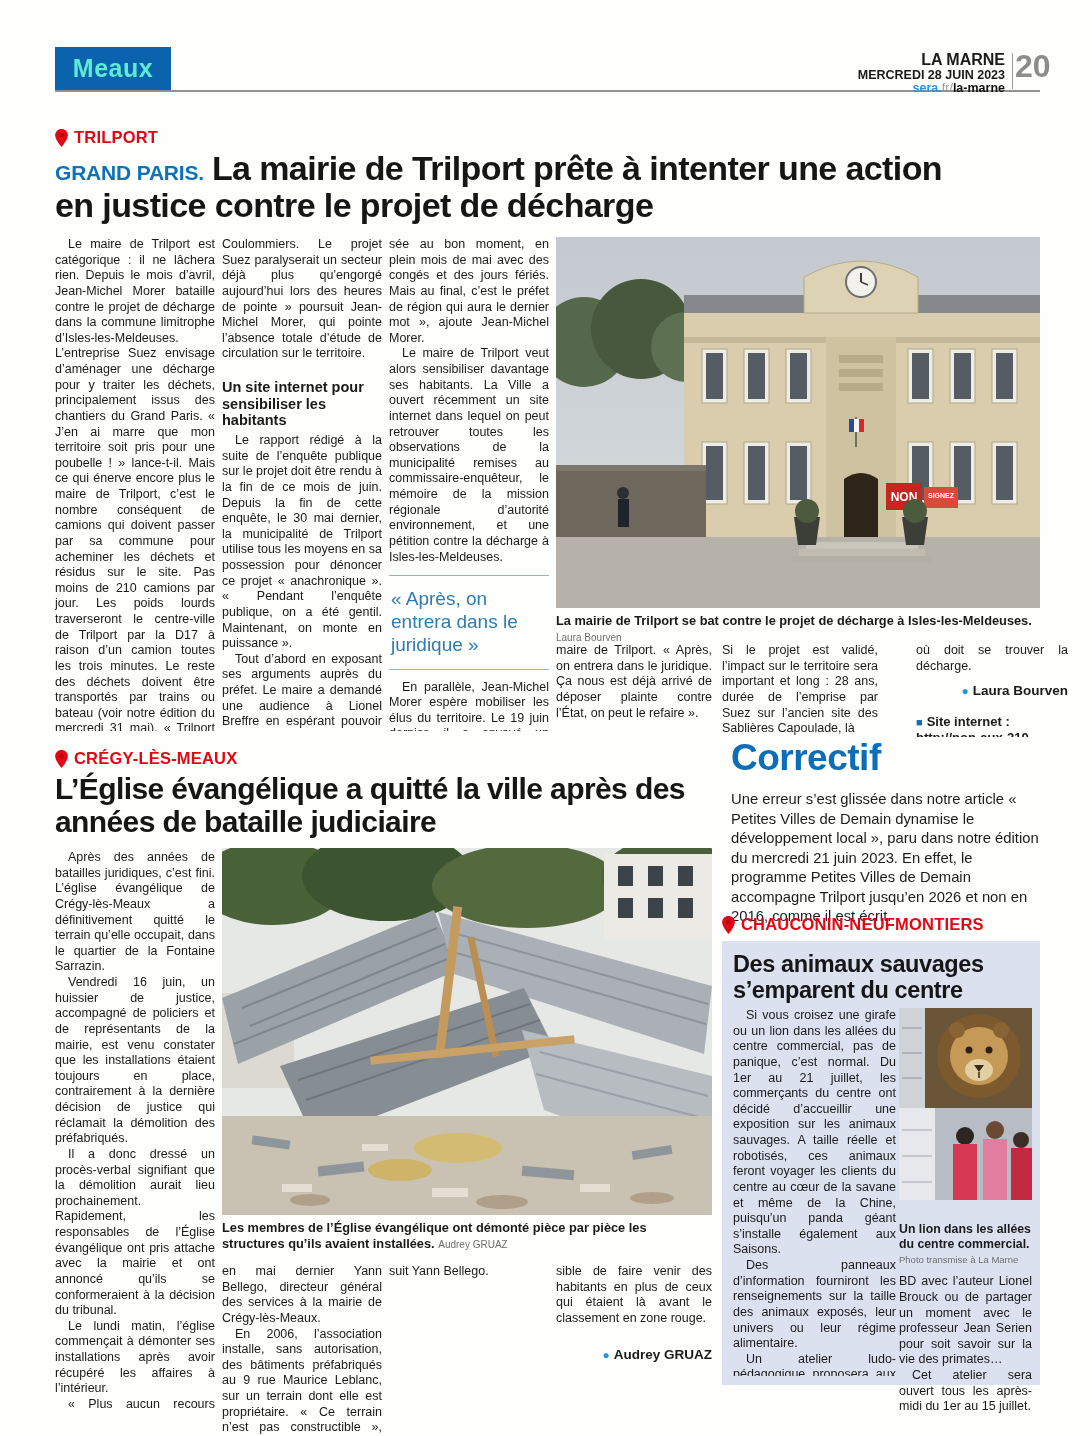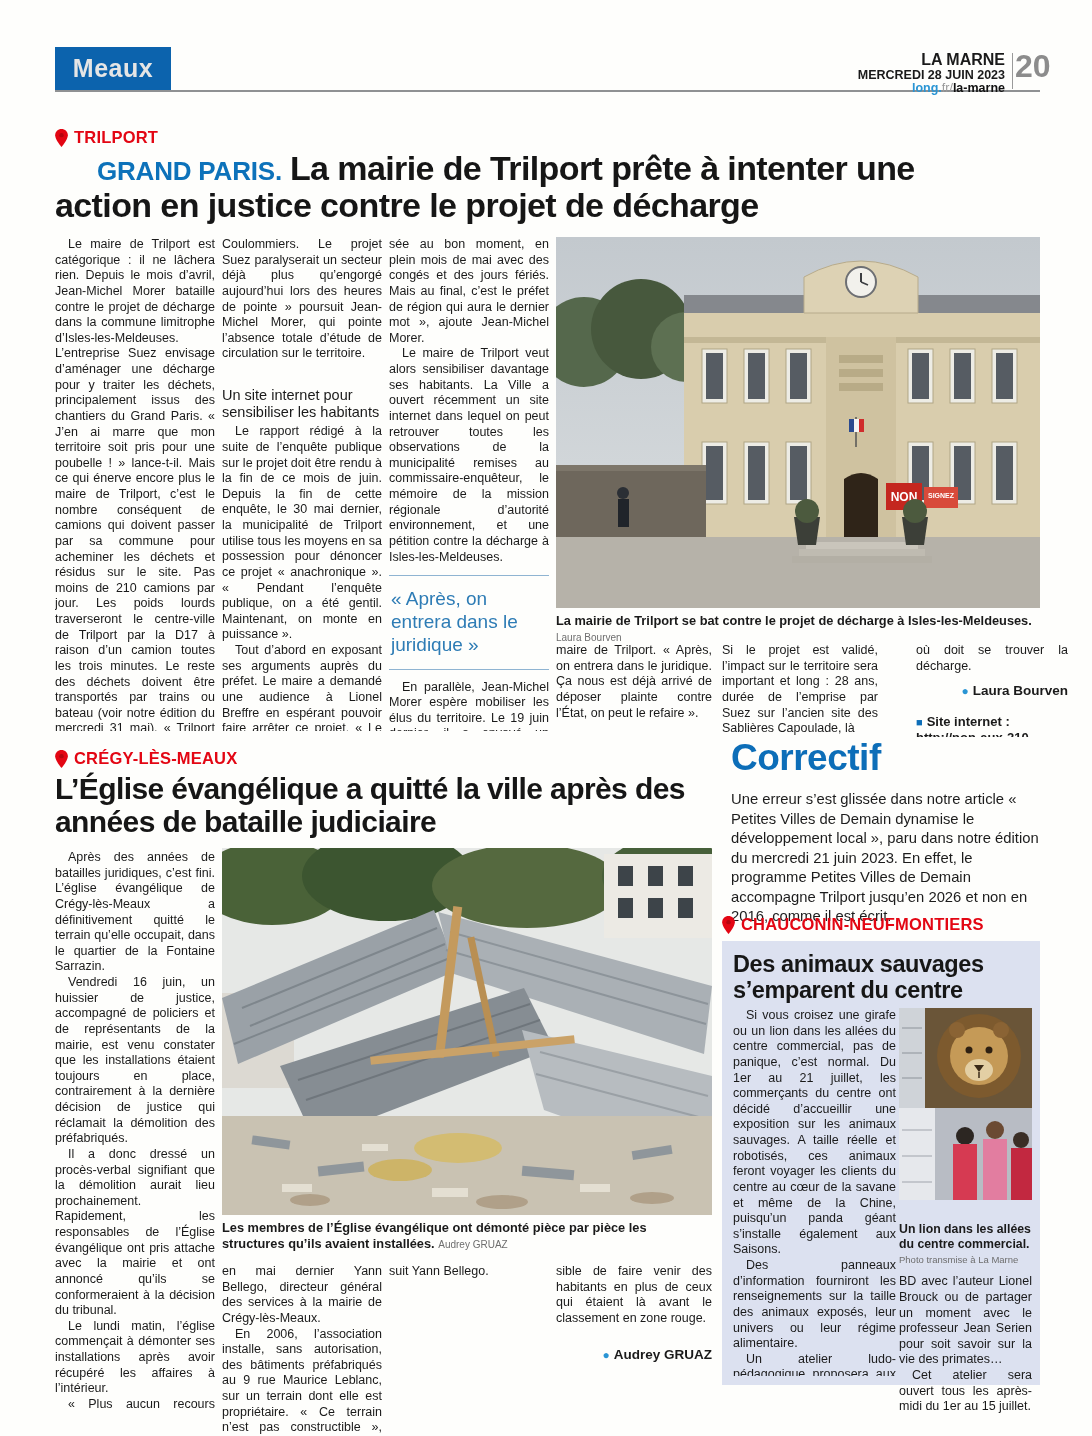--- a/index.html
+++ b/index.html
@@ -4,59 +4,59 @@
 <style>
   * { margin:0; padding:0; box-sizing:border-box; }
   html,body { background:#ffffff; }
   body { font-family:"Liberation Sans", sans-serif; color:#1a1a1a; }
   #page { position:relative; width:1092px; height:1436px; background:#fefefc; overflow:hidden; margin:0 auto; }
   .abs { position:absolute; }
 
   
   .m-box { left:55px; top:47px; width:116px; height:43px; background:#0c63ad;
            display:flex; align-items:center; justify-content:center; }
-  .m-box span { color:#e5e5e5; font-size:25px; font-weight:bold; letter-spacing:.5px; }
+  .m-box span { color:#5eead4; font-size:25px; font-weight:bold; letter-spacing:.5px; }
   .header-rule { left:55px; top:90px; width:985px; height:2px; background:#8f9193; }
   .hdr-right { left:815px; top:51px; width:190px; text-align:right; line-height:1.1; }
   .hdr-paper { font-size:16px; font-weight:bold; }
   .hdr-date  { font-size:12.5px; font-weight:bold; }
   .hdr-site  { font-size:12.5px; }
   .hdr-site .actu { color:#2a95d4; font-weight:bold; }
   .hdr-site .fr   { color:#9b9b9b; }
   .hdr-site .rest { color:#111; font-weight:bold; }
   .hdr-divider { left:1012px; top:53px; width:1px; height:36px; background:#9a9a9a; }
   .hdr-page { left:1015px; top:48px; font-size:32px; font-weight:bold; color:#8c8c8c; }
 
   
   .loc-row { display:flex; align-items:center; gap:6px; }
   .loc-label { color:#e30613; font-weight:bold; font-size:16.5px; letter-spacing:.2px;text-align:center; }
   .pin { width:13px; height:18px; flex:0 0 auto; }
   .headline { font-weight:bold; color:#161616; letter-spacing:-.6px; }
   .kicker { color:#0d72ba; font-weight:bold; letter-spacing:-.2px; }
   .bodycol { font-size:12.5px; line-height:1.25; text-align:justify; overflow:hidden; }
   .bodycol p { text-indent:13px; }
   .bodycol p.noind { text-indent:0; }
-  .subhead { font-weight:normal; font-size:14.5px; line-height:1.15; text-indent:0 !important;
-             margin:25px 0 4px 0; text-align:left; }
+  .subhead { font-weight:bold; font-size:14.5px; line-height:1.15; text-indent:0 !important;
+             margin:17px 0 4px 0; text-align:left; }
   .pullquote { color:#2e7cb5; font-size:19px; line-height:1.2; text-align:left; text-indent:0 !important;
                border-top:1px solid #8fb4d2; border-bottom:1px solid #8fb4d2;
                padding:12px 2px; margin:10px 0; }
   .caption { font-size:12.8px; line-height:1.25; }
   .caption b { font-weight:bold; }
   .credit { font-size:10px; color:#6e6e6e; font-weight:normal; }
   .byline { text-align:right; font-weight:bold; font-size:13.5px; margin-top:9px; }
   .dot { color:#2a95d4; font-size:12px; margin-right:4px; }
   .sq  { color:#0d6eb8; font-size:11px; margin-right:4px; }
   .sitenote { font-weight:bold; font-size:13px; line-height:1.25; margin-top:14px; text-align:left; text-indent:0 !important; }
   .photo { display:block; }
 
   
   .a1-loc { left:55px; top:128px; }
   .a1-head { left:55px; top:150px; width:905px; font-size:34px; line-height:1.1; }
-  .a1-head .kicker { font-size:26px; margin-right:8px;margin-left:42px; }
+  .a1-head .kicker { font-size:21px; margin-right:8px; }
   .a1-c1 { left:55px;  top:237px; width:160px; height:494px; }
   .a1-c2 { left:222px; top:237px; width:160px; height:494px; }
   .a1-c3 { left:389px; top:237px; width:160px; height:494px; }
   .a1-photo { left:556px; top:237px; width:484px; height:371px; }
   .a1-cap { left:556px; top:613px; width:484px; }
   .a1-b1 { left:556px; top:643px; width:156px; height:92px; }
   .a1-b2 { left:722px; top:643px; width:156px; height:92px; }
   .a1-b3 { left:888px; top:643px; width:152px; height:94px;margin-left:28px; }
 
   
@@ -89,21 +89,21 @@
 
 <div id="page">
 
   <div class="abs m-box">
     <span>Meaux</span>
   </div>
   <div class="abs header-rule"></div>
   <div class="abs hdr-right">
     <div class="hdr-paper">LA MARNE</div>
     <div class="hdr-date">MERCREDI 28 JUIN 2023</div>
-    <div class="hdr-site"><span class="actu">long.</span><span class="fr">fr/</span><span class="rest">la-marne</span></div>
+    <div class="hdr-site"><span class="actu">sera.</span><span class="fr">fr/</span><span class="rest">la-marne</span></div>
   </div>
   <div class="abs hdr-divider"></div>
   <div class="abs hdr-page">20</div>
 
   <div class="abs a1-loc loc-row">
     <svg class="pin" viewBox="0 0 12 17">
         <path d="M6 0C2.7 0 0 2.6 0 5.9 0 10.2 6 17 6 17s6-6.8 6-11.1C12 2.6 9.3 0 6 0z" fill="#e30613"></path>
         <circle cx="6" cy="5.8" r="2.1" fill="#b5050f"></circle>
       </svg>
     <span class="loc-label">TRILPORT</span>

